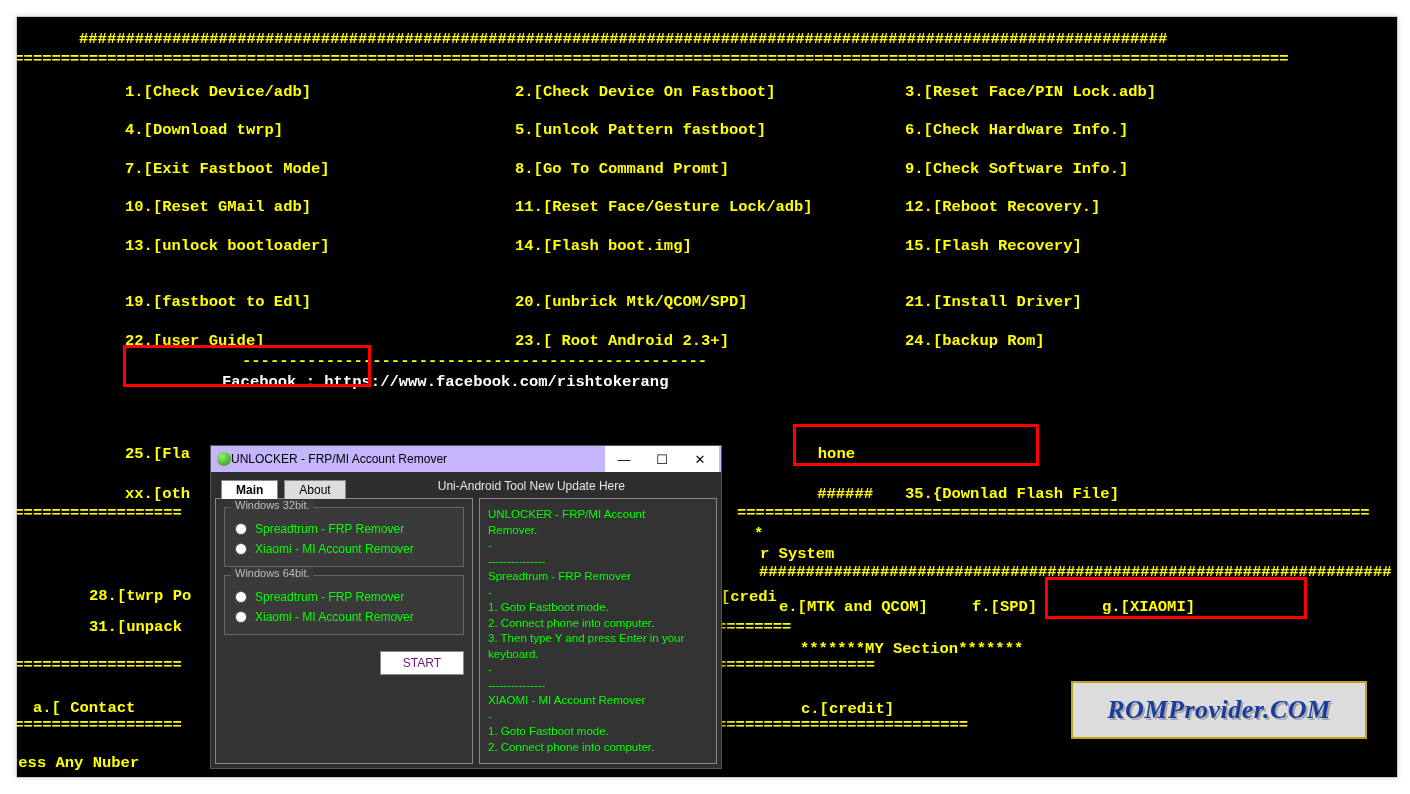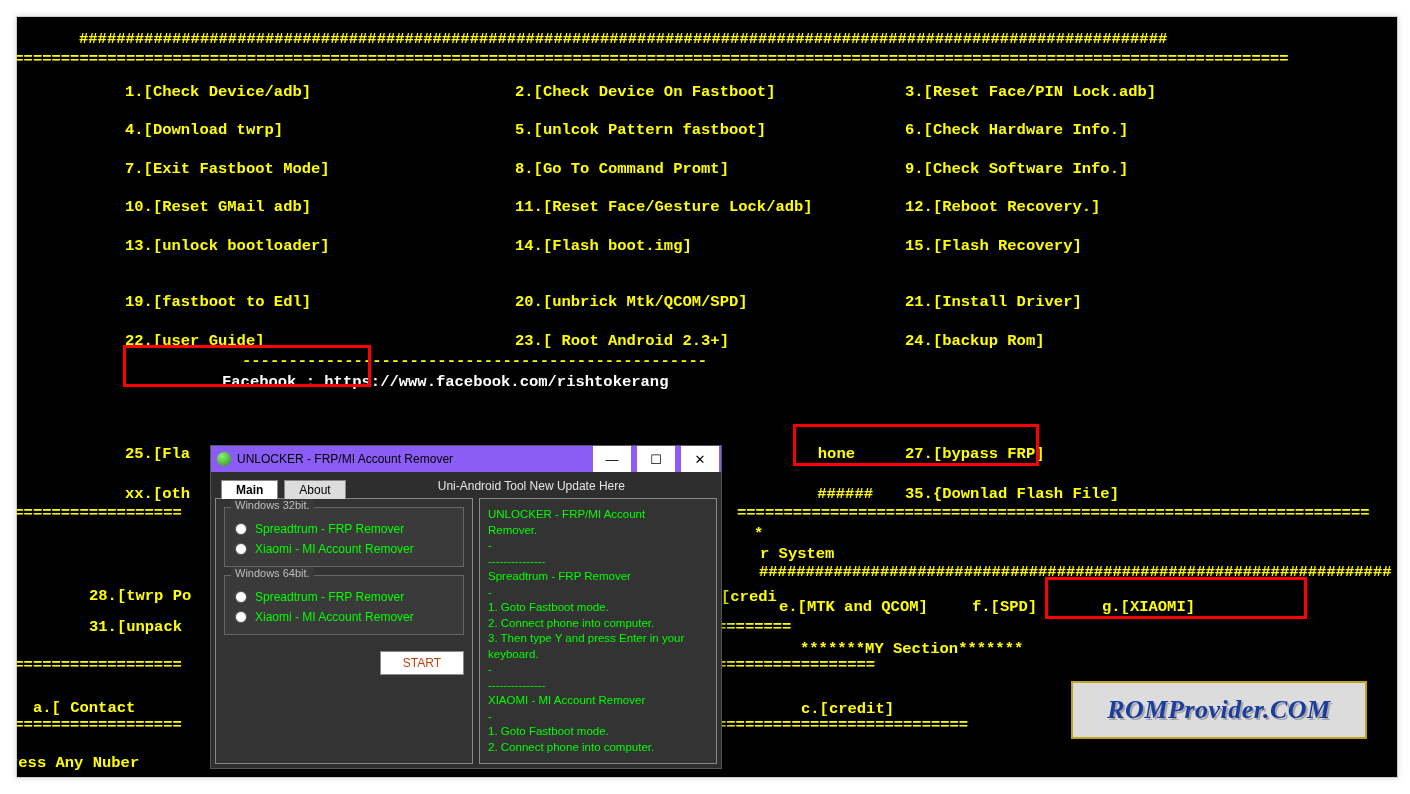--- a/index.html
+++ b/index.html
@@ -49,25 +49,25 @@
     border: 1px solid #555;
     box-shadow: 0 4px 18px rgba(0,0,0,.5);
     font-family: "Segoe UI", Arial, sans-serif;
     font-weight: normal;
     color: #ddd;
     font-size: 12px;
   }
   .titlebar {
     display: flex;
     align-items: center;
-    background: #8b5cf6;
+    background: #c4b5fd;
     color: #000;
     height: 26px;
     padding: 0 2px 0 6px;
-    gap: 6px;
+    gap: 0;
     user-select: none;
   }
   .titlebar .icon {
     width: 14px; height: 14px; border-radius: 50%;
     background: radial-gradient(circle at 35% 30%, #8af36a, #2f8a1e);
     display: inline-block;
   }
   .titlebar .title { flex: 1; font-size: 12px; }
   .tbtn {
     width: 38px; height: 26px; display: flex; align-items: center; justify-content: center;
@@ -90,21 +90,21 @@
     flex: 1;
   }
   .panel-left { flex: 0 0 258px; }
   .panel-right { flex: 1; color: #00ff00; line-height: 1.35; font-size: 11.5px; }
   .radio-row { display: flex; align-items: center; gap: 8px; margin: 6px 4px; color: #00ff00; font-size: 12px; }
   .radio-dot {
     width: 12px; height: 12px; border-radius: 50%;
     background: #fff; border: 1px solid #555; display: inline-block;
   }
   .start-btn {
-    background: #fff; color: #c2410c; border: 1px solid #888;
+    background: #fff; color: #701a75; border: 1px solid #888;
     padding: 4px 22px; font-size: 12px; margin-top: 8px; float: right;
   }
   .panel-left .groupbox { border: 1px solid #666; padding: 8px 6px 4px; margin-bottom: 8px; background: #3a3a3a; position: relative; }
   .panel-left .group-legend { position: absolute; top: -9px; left: 6px; background: #3a3a3a; padding: 0 4px; color: #bdbdbd; font-size: 11px; }
   .dash-line { color: #00ff00; }
   
   .logo {
     position: absolute;
     right: 30px; bottom: 38px;
     width: 296px; height: 58px;
@@ -174,21 +174,20 @@
       <div class="col col3">24.[backup Rom]</div>
     </div>
     <div style="height:0px"></div>
     <div class="line" style="margin-left:225px;">--------------------------------------------------</div>
     <div class="line facebook-line">Facebook : https://www.facebook.com/rishtokerang</div>
 
     <div style="position:absolute; top:427px; left:0; right:0;">
       <div class="col-wrap">
         <div class="col col1">25.[Fla</div>
         <div class="col col2" style="text-align:right; padding-right:50px;">hone</div>
-        <div class="col col3">27.[bypass FRP]</div>
       </div>
     </div>
     <div style="position:absolute; top:467px; left:0; right:0;">
       <div class="col-wrap">
         <div class="col col1">xx.[oth</div>
         <div class="col col2" style="text-align:right; padding-right:32px;">######</div>
         <div class="col col3">35.{Downlad Flash File]</div>
       </div>
     </div>
 

